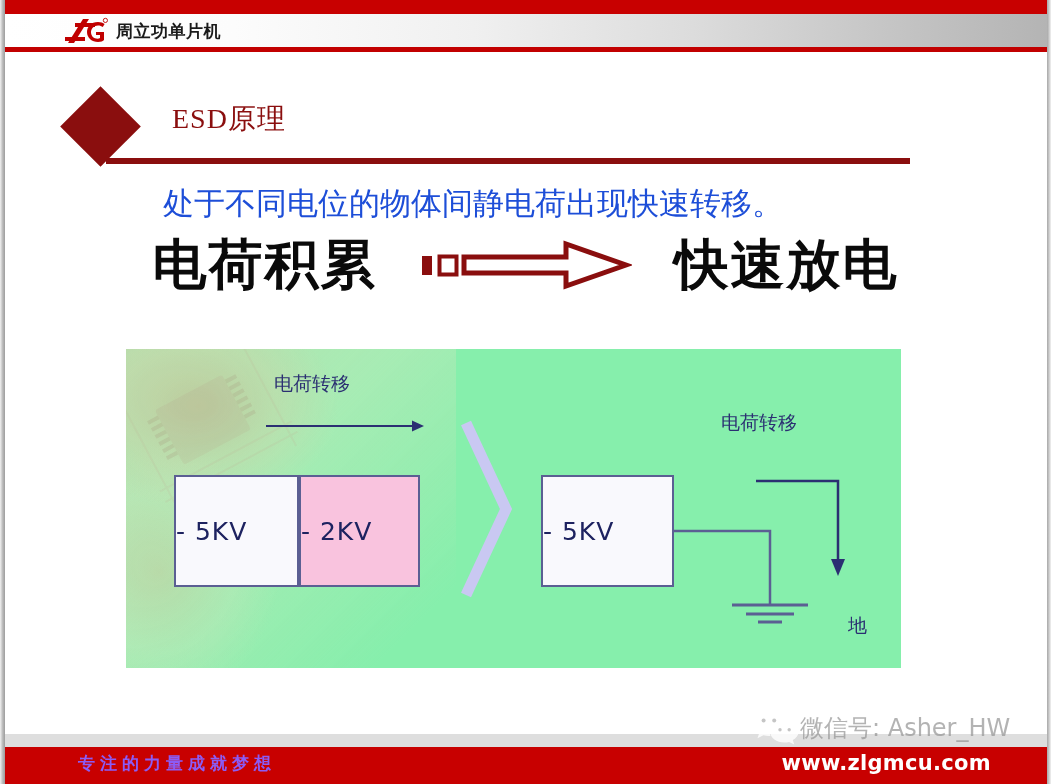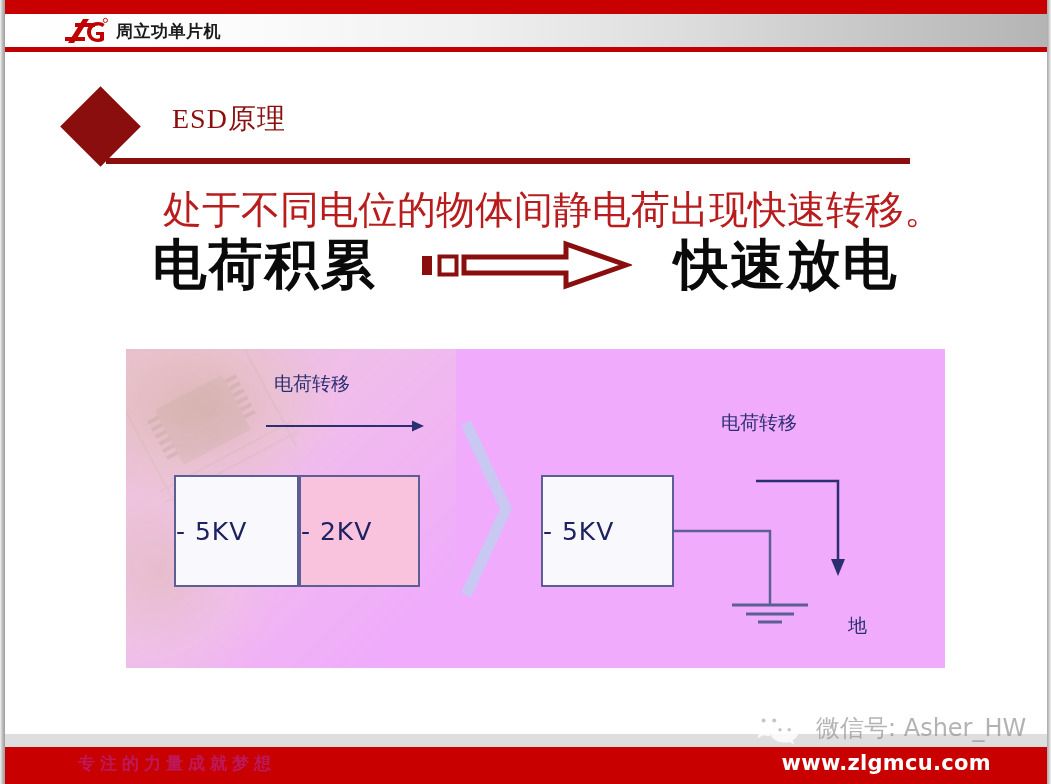--- a/index.html
+++ b/index.html
@@ -100,22 +100,22 @@
     left: 106px; top: 158px;
     width: 804px; height: 6px;
     background: #8a0e0e;
   }
 
   
   .subtitle {
     position: absolute;
     left: 163px; top: 183px;
     font-family: "DejaVu Sans", "Liberation Sans", sans-serif;
-    font-size: 39px;
-    color: #b91c1c;
+    font-size: 31px;
+    color: #1d4ed8;
     white-space: nowrap;
     letter-spacing: 0px;
   }
 
   
   .statement {
     position: absolute;
     left: 0; top: 227px;
     width: 1051px;
     height: 76px;
@@ -136,23 +136,22 @@
     display: flex;
     align-items: center;
     margin: 0 4px;
   }
 
   
   .diagram {
     position: absolute;
     left: 126px; top: 349px;
     width: 775px; height: 319px;
-    background: #f0abfc;
+    background: #86efac;
     overflow: hidden;
-    padding-left: 44px;
   }
   .diagram-texture {
     position: absolute;
     left: 0; top: 0;
     width: 330px; height: 319px;
     background:
       radial-gradient(ellipse 180px 130px at 22% 18%, rgba(206,178,140,0.55) 0%, rgba(222,201,162,0.30) 45%, rgba(240,228,200,0) 78%),
       radial-gradient(ellipse 150px 160px at 10% 70%, rgba(214,190,150,0.40) 0%, rgba(236,222,192,0.18) 50%, rgba(245,238,215,0) 80%),
       linear-gradient(135deg, rgba(228,210,176,0.55) 0%, rgba(240,228,198,0.35) 40%, rgba(252,249,232,0.0) 88%);
     opacity: 0.92;
@@ -207,42 +206,42 @@
     left: 5px; top: 747px;
     width: 1042px; height: 37px;
     background: #c80000;
   }
   .ftr-slogan {
     position: absolute;
     left: 78px; top: 752px;
     font-family: "DejaVu Sans", "Liberation Sans", sans-serif;
     font-size: 17px;
     font-weight: 700;
-    color: #be185d;
+    color: #8b5cf6;
     letter-spacing: 5px;
     white-space: nowrap;
   }
   .ftr-url {
     position: absolute;
     right: 60px; top: 751px;
     font-family: "DejaVu Sans", "Liberation Sans", sans-serif;
     font-size: 21px;
     font-weight: 700;
     color: #ffffff;
     letter-spacing: 0.3px;
     white-space: nowrap;
   }
 
   
   .wm {
     position: absolute;
     left: 752px; top: 709px;
     display: flex;
     align-items: center;
-    gap: 16px;
+    gap: 0;
     z-index: 30;
     pointer-events: none;
   }
   .wm-text {
     font-family: "DejaVu Sans", "Liberation Sans", sans-serif;
     font-size: 24px;
     color: rgba(150,150,150,0.72);
     white-space: nowrap;
   }
 </style>

